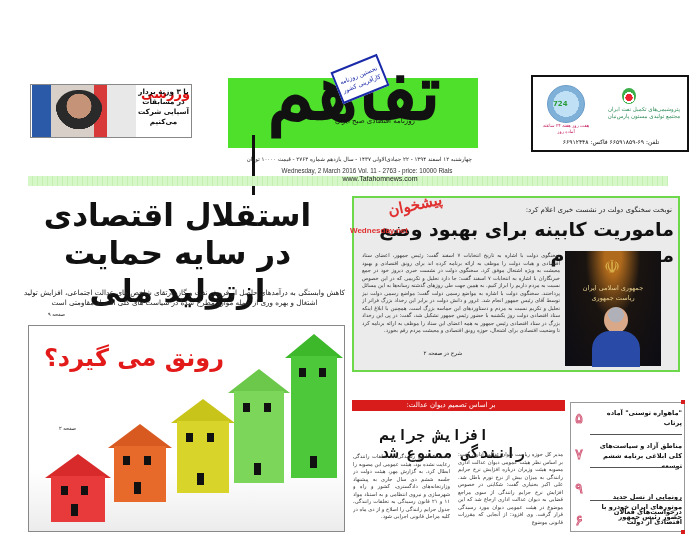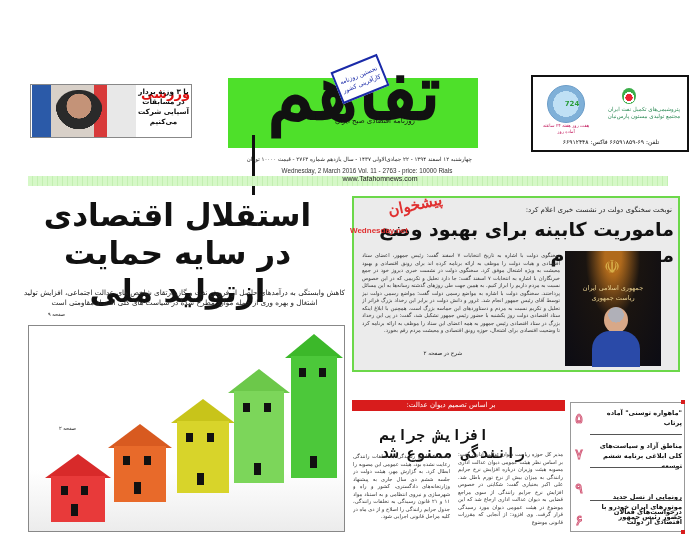--- a/index.html
+++ b/index.html
@@ -24,21 +24,21 @@
   .teaser-photo { left: 32px; top: 85px; width: 104px; height: 52px; background: linear-gradient(90deg, #2b5aa8 0 18%, #d8d0c8 18% 60%, #d83a3a 60% 72%, #e8e8e8 72%); overflow: hidden; }
   .teaser-head { left: 55px; top: 90px; width: 48px; height: 46px; border-radius: 22px 22px 6px 6px; background: radial-gradient(circle at 50% 35%, #c49378 0 32%, #2a2a2a 33% 60%, transparent 61%); }
   .teaser-kicker { left: 138px; top: 86px; width: 52px; font-size: 13px; font-weight: bold; color: #d11; text-align: right; }
   .teaser-text { left: 137px; top: 87px; width: 53px; font-size: 7.2px; line-height: 10px; font-weight: bold; color: #111; text-align: center; }
 
   
   .ad { left: 531px; top: 75px; width: 158px; height: 77px; border: 2px solid #111; background: #fff; }
   .ad-flame { left: 622px; top: 88px; width: 14px; height: 16px; border-radius: 50% 50% 50% 50%; background: radial-gradient(circle at 50% 60%, #e23 0 30%, #fff 31% 45%, #3cae4a 46%); }
   .ad-name { left: 604px; top: 106px; width: 80px; font-size: 5.5px; line-height: 7px; color: #2e8b57; text-align: center; }
   .ad-clock { left: 547px; top: 85px; width: 38px; height: 38px; border-radius: 50%; background: radial-gradient(circle, #bfe0f5 0 50%, #7fb0d8 51% 100%); border: 1px solid #6a9cc8; }
-  .ad-clock-num { left: 553px; top: 100px; width: 38px; font-size: 7px; font-weight: bold; color: #2a9c3a; text-align: center; }
+  .ad-clock-num { left: 553px; top: 100px; width: 38px; font-size: 7px; font-weight: bold; color: #2a9c3a; }
   .ad-clock-cap { left: 541px; top: 123px; width: 50px; font-size: 4.5px; line-height: 6px; color: #c2185b; text-align: center; }
   .ad-phone { left: 537px; top: 138px; width: 148px; font-size: 6px; color: #111; text-align: center; white-space: nowrap; }
 
   
   .h-main { left: 10px; top: 196px; width: 335px; font-size: 31px; line-height: 38px; font-weight: bold; color: #111; text-align: center; font-family: "DejaVu Sans", sans-serif; }
   .lead { left: 22px; top: 288px; width: 325px; font-size: 7.2px; line-height: 10px; color: #222; text-align: center; }
   .pg-ref-1 { left: 25px; top: 309px; width: 40px; font-size: 5px; color: #222; }
 
   
   .housing { left: 28px; top: 325px; width: 317px; height: 207px; border: 1px solid #888; background: linear-gradient(180deg, #ffffff 0 70%, #ececec 100%); overflow: hidden; }
@@ -144,20 +144,21 @@
   </div>
   <div class="house" style="left:262px; top:30px; width:46px; height:122px;">
     <div class="roof" style="top:-22px; border-left-width:29px; border-right-width:29px; border-bottom-width:24px; border-bottom-color:#3cb82a;"></div>
     <div class="body" style="top:0; background:#4cc83a;"></div>
     <div class="win" style="left:8px; top:12px;"></div>
       <div class="win" style="left:28px; top:12px;"></div>
       <div class="win" style="left:19px; top:100px; height:12px;"></div>
   </div>
 </div>
 <div class="abs housing-title rtl" style="text-align:center;">
+  <div>رونق می گیرد؟</div>
 </div>
 <div class="abs housing-pg rtl">صفحه ۲</div>
 
 <div class="abs story-box"></div>
 <div class="abs story-kicker rtl">نوبخت سخنگوی دولت در نشست خبری اعلام کرد:</div>
 <div class="abs story-head rtl">ماموریت کابینه برای بهبود وضع معیشت مردم</div>
 <div class="abs watermark1">پیشخوان</div>
 <div class="abs watermark2">Wednesday.net</div>
 <div class="abs story-body" style="height:96px; overflow:hidden;">سخنگوی دولت با اشاره به تاریخ انتخابات ۷ اسفند گفت: رئیس جمهور، اعضای ستاد اقتصادی و هیات دولت را موظف به ارائه برنامه کرده اند برای رونق اقتصادی و بهبود معیشت به ویژه اشتغال موفق کرد. سخنگوی دولت در نشست خبری دیروز خود در جمع خبرنگاران با اشاره به انتخابات ۷ اسفند گفت: جا دارد تحلیل و تکریمی که در این خصوص نسبت به مردم داریم را ابراز کنیم. به همین جهت طی روزهای گذشته رسانه‌ها به این مسائل پرداختند. سخنگوی دولت با اشاره به مواضع رسمی دولت گفت: مواضع رسمی دولت نیز توسط آقای رئیس جمهور انجام شد. غرور و دانش دولت در برابر این رخداد بزرگ فراتر از تحلیل و تکریم نسبت به مردم و دستاوردهای این حماسه بزرگ است. همچنین با ابلاغ اینکه ستاد اقتصادی دولت روز یکشنبه با حضور رئیس جمهور تشکیل شد، گفت: در پی این رخداد بزرگ در ستاد اقتصادی رئیس جمهور به همه اعضای این ستاد را موظف به ارائه برنامه کرد تا وضعیت اقتصادی برای اشتغال، حوزه رونق اقتصادی و معیشت مردم رقم بخورد.</div>
 <div class="abs story-cont">شرح در صفحه ۲</div>

